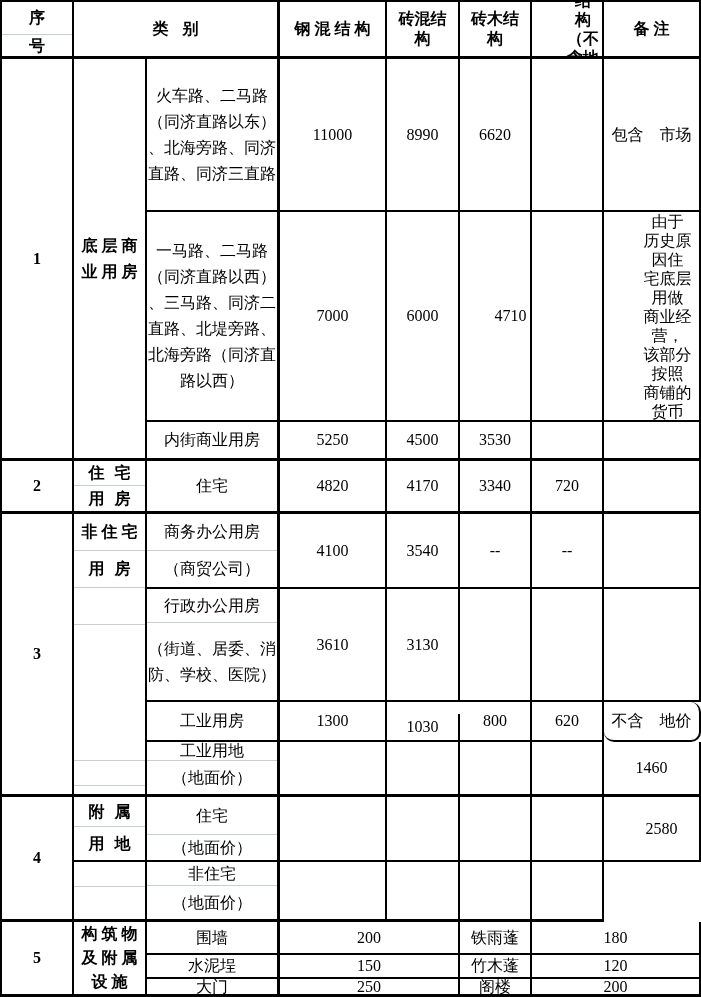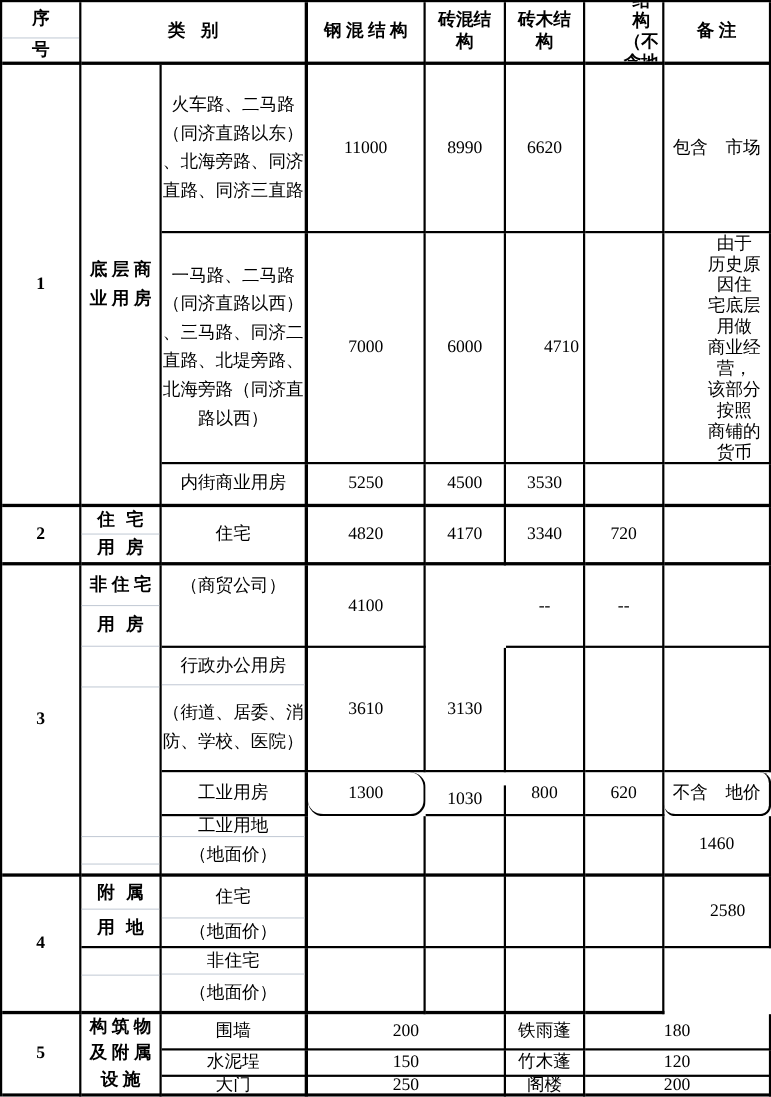--- a/index.html
+++ b/index.html
@@ -116,40 +116,42 @@
   <div class="cell bb3 grid" style="grid-area:6/2/10/3;grid-template-rows:37px 37px 1fr;">
     <div class="half gdiv bold ls4">非住宅</div>
     <div class="half gdiv bold ls10">用房</div>
     <div class="half"></div>
     <i class="ghost" style="top:110px;"></i>
     <i class="ghost" style="top:246px;"></i>
     <i class="ghost" style="top:271px;"></i>
   </div>
 
   <div class="cell br3 grid" style="grid-area:6/3/7/4;grid-template-rows:37px 1fr;">
+    <div class="half gdiv">商务办公用房</div>
     <div class="half">（商贸公司）</div>
   </div>
   <div class="cell" style="grid-area:6/4/7/5;">4100</div>
+  <div class="cell" style="grid-area:6/5/7/6;">3540</div>
   <div class="cell" style="grid-area:6/6/7/7;">--</div>
   <div class="cell" style="grid-area:6/7/7/8;">--</div>
   <div class="cell" style="grid-area:6/8/7/9;"></div>
 
   <div class="cell br3 grid" style="grid-area:7/3/8/4;grid-template-rows:34px 1fr;">
     <div class="half gdiv">行政办公用房</div>
     <div class="half pre lh26">（街道、居委、消
 防、学校、医院）</div>
   </div>
   <div class="cell" style="grid-area:7/4/8/5;">3610</div>
   <div class="cell" style="grid-area:7/5/8/6;text-align:center;">3130</div>
   <div class="cell" style="grid-area:7/6/8/7;"></div>
   <div class="cell" style="grid-area:7/7/8/8;"></div>
   <div class="cell" style="grid-area:7/8/8/9;"></div>
 
   <div class="cell br3" style="grid-area:8/3/9/4;">工业用房</div>
-  <div class="cell" style="grid-area:8/4/9/5;border-radius:14px;">1300</div>
+  <div class="cell" style="grid-area:8/4/9/5;">1300</div>
   <div class="cell" style="grid-area:8/5/9/6;margin-top:12px;">1030</div>
   <div class="cell" style="grid-area:8/6/9/7;">800</div>
   <div class="cell" style="grid-area:8/7/9/8;">620</div>
   <div class="cell" style="grid-area:8/8/9/9;border-radius:10px;">不含　地价</div>
 
   <div class="cell br3 bb3 grid" style="grid-area:9/3/10/4;grid-template-rows:19px 1fr;">
     <div class="half gdiv">工业用地</div>
     <div class="half">（地面价）</div>
   </div>
   <div class="cell bb3" style="grid-area:9/4/10/5;"></div>

